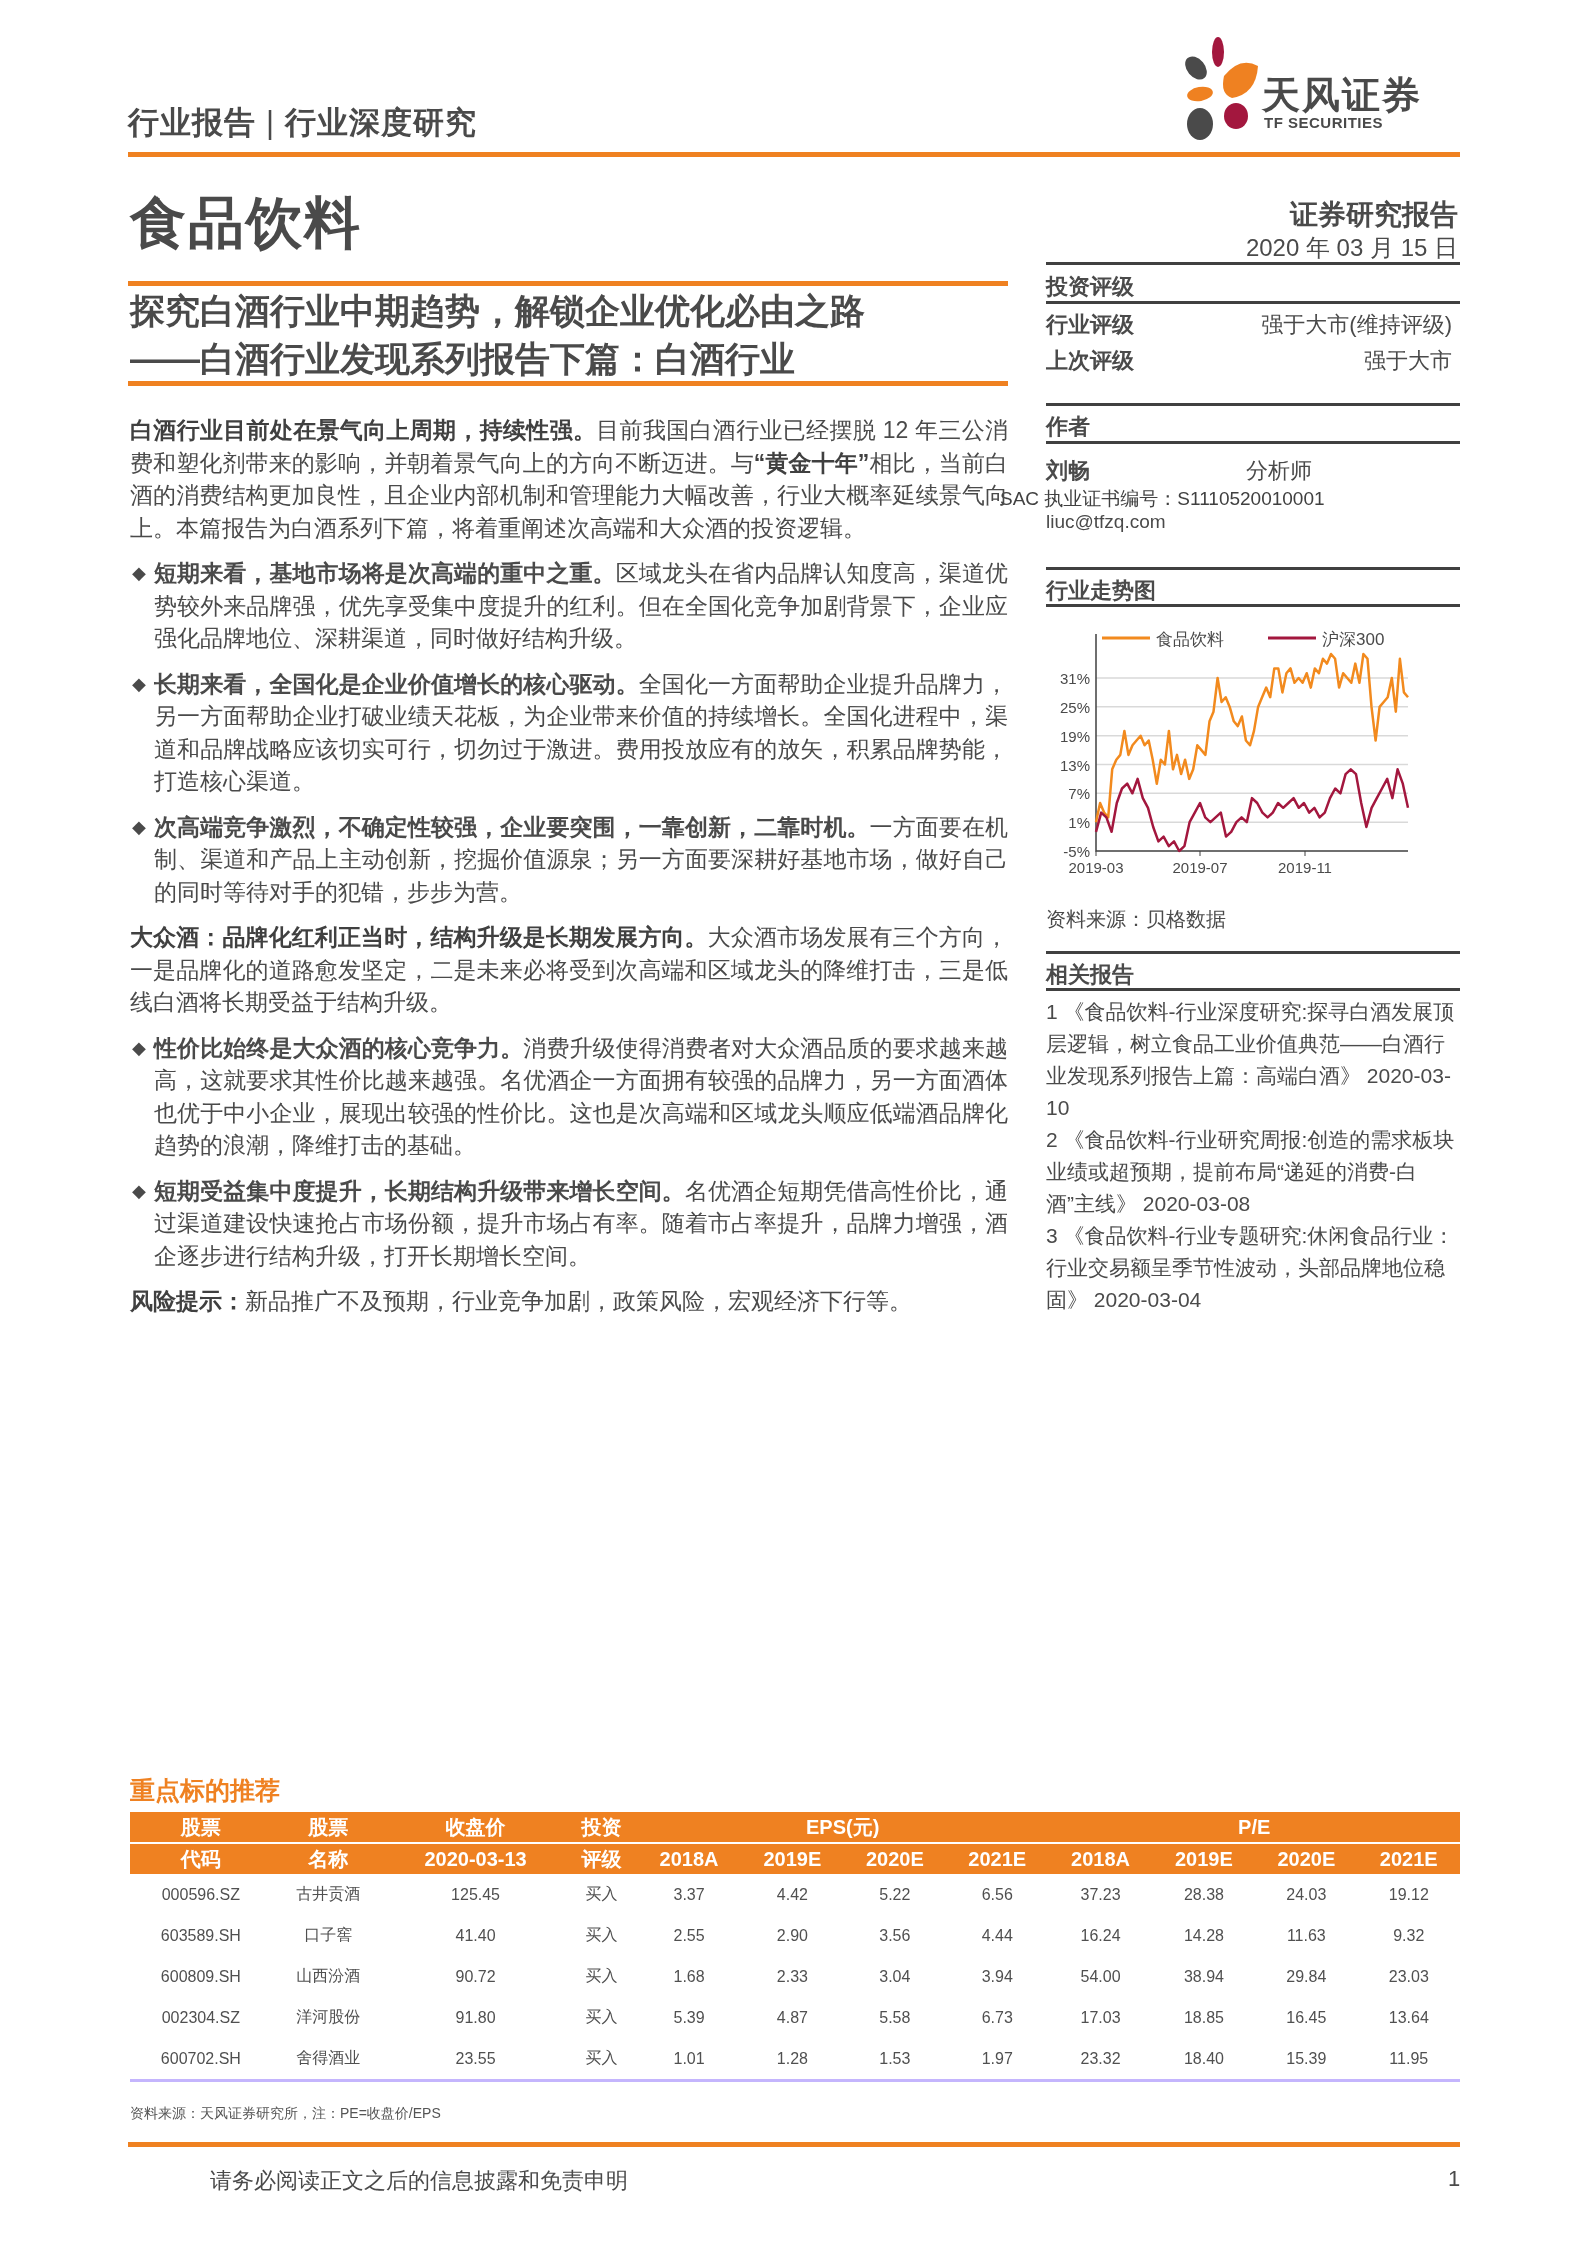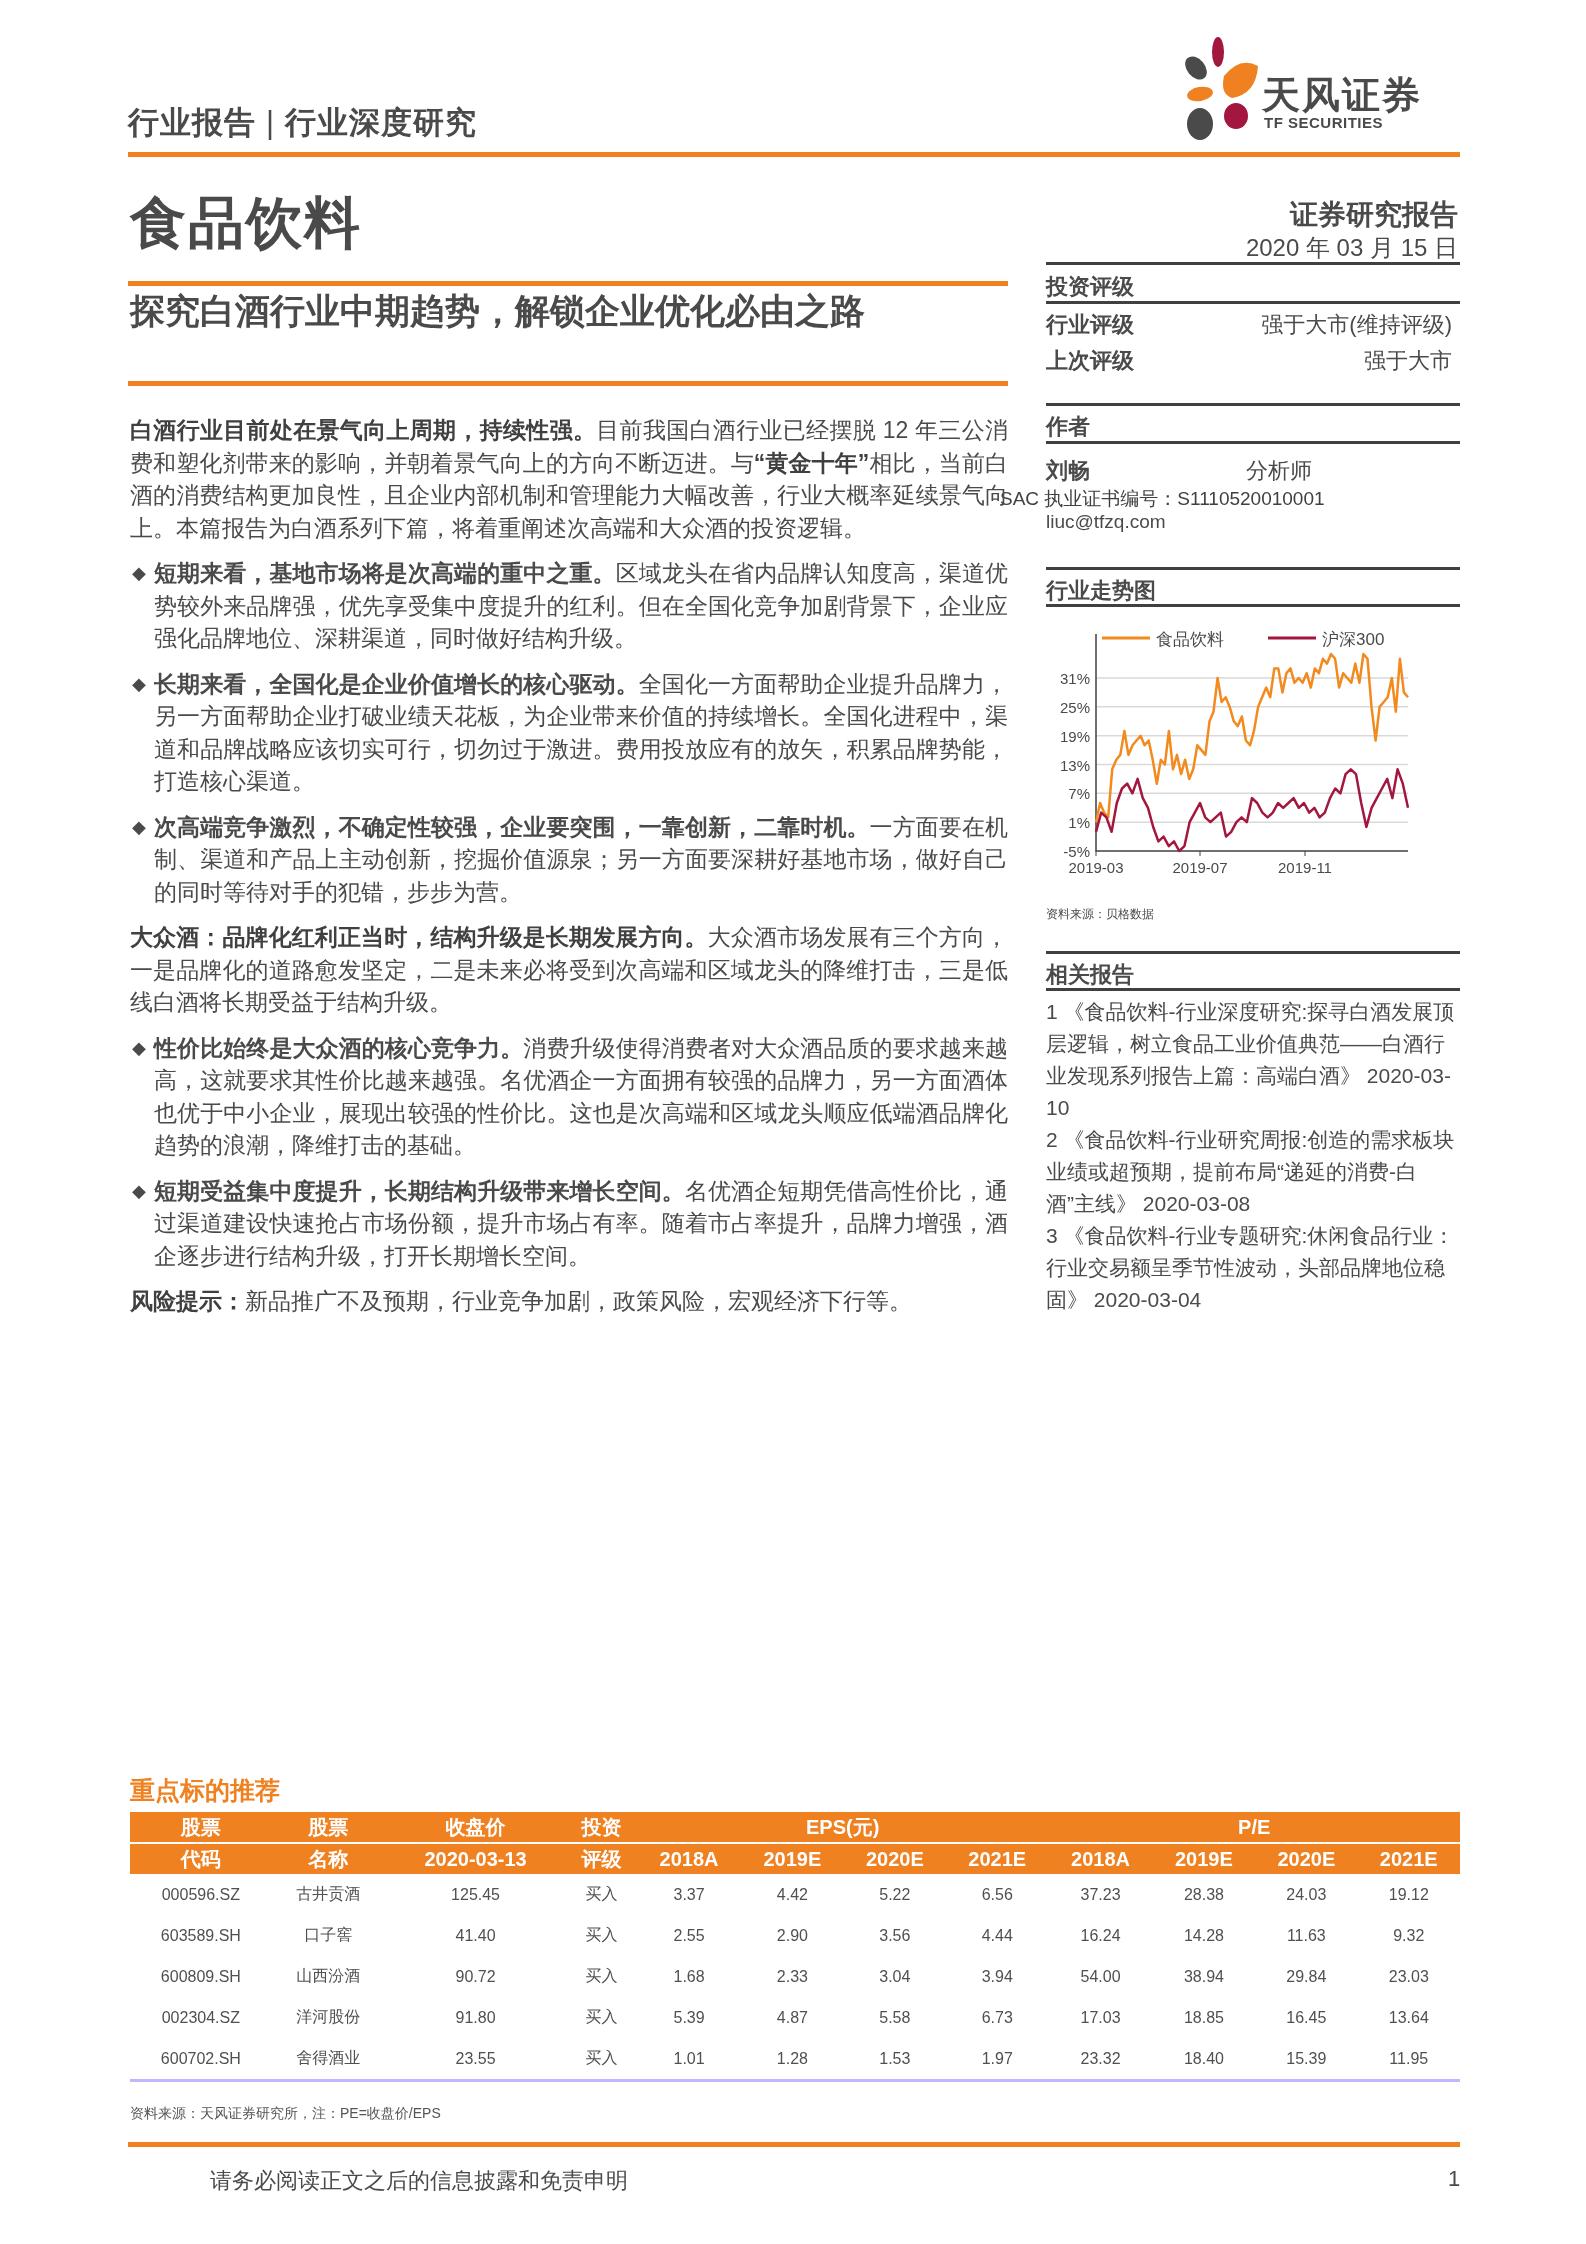--- a/index.html
+++ b/index.html
@@ -52,20 +52,21 @@
   <div class="logo-en">TF SECURITIES</div>
 </div>
 
 <div class="orange-rule" style="left:128px; top:152px; width:1332px;"></div>
 
 <div class="abs sector">食品饮料</div>
 
 <div class="orange-rule" style="left:128px; top:281px; width:880px;"></div>
 <div class="abs title">
   <div>探究白酒行业中期趋势，解锁企业优化必由之路</div>
+  <div>——白酒行业发现系列报告下篇：白酒行业</div>
 </div>
 <div class="orange-rule" style="left:128px; top:381px; width:880px;"></div>
 
 <div class="abs" style="left:1200px; top:196px; width:258px; text-align:right; font-size:28px; font-weight:bold; color:#4a4a4a;">证券研究报告</div>
 <div class="abs" style="left:1150px; top:232px; width:308px; text-align:right; font-size:24px; color:#4a4a4a;">2020 年 03 月 15 日</div>
 <div class="dark-rule" style="left:1046px; top:262px; width:414px;"></div>
 
 <div class="rc-label" style="left:1046px; top:272px;">投资评级</div>
 <div class="dark-rule" style="left:1046px; top:301px; width:414px;"></div>
 <div class="rc-label" style="left:1046px; top:310px;">行业评级</div>
@@ -117,21 +118,21 @@
       <text x="154" y="263" text-anchor="middle" font-size="15" fill="#4a4a4a" font-family="Liberation Sans, sans-serif">2019-07</text>
       <line x1="259" x2="259" y1="241" y2="246" stroke="#404040"></line>
       <text x="259" y="263" text-anchor="middle" font-size="15" fill="#4a4a4a" font-family="Liberation Sans, sans-serif">2019-11</text>
     </g>
   <g id="series">
       <polyline points="50.0,212.2 54.1,193.0 58.1,202.6 62.2,207.4 66.2,159.3 70.3,149.7 74.3,144.9 78.4,120.9 82.4,144.9 86.5,135.3 90.5,130.5 94.6,125.7 98.6,135.3 102.7,130.5 106.7,149.7 110.8,173.7 114.8,149.7 118.9,154.5 122.9,120.9 127.0,159.3 131.0,144.9 135.1,164.1 139.1,149.7 143.2,168.9 147.2,159.3 151.3,135.3 155.4,140.1 159.4,144.9 163.5,111.3 167.5,101.7 171.6,68.0 175.6,92.0 179.7,87.2 183.7,96.9 187.8,111.3 191.8,116.1 195.9,106.5 199.9,130.5 204.0,135.3 208.0,120.9 212.1,96.9 216.1,87.2 220.2,77.6 224.2,87.2 228.3,58.4 232.3,58.4 236.4,82.4 240.4,63.2 244.5,58.4 248.5,72.8 252.6,68.0 256.6,72.8 260.7,63.2 264.8,77.6 268.8,58.4 272.9,63.2 276.9,48.8 281.0,53.6 285.0,44.0 289.1,48.8 293.1,77.6 297.2,63.2 301.2,68.0 305.3,72.8 309.3,53.6 313.4,72.8 317.4,44.0 321.5,48.8 325.5,96.9 329.6,130.5 333.6,96.9 337.7,92.0 341.7,87.2 345.8,68.0 349.8,101.7 353.9,48.8 357.9,82.4 362.0,87.2" fill="none" stroke="#f28a1e" stroke-width="2.5" stroke-linejoin="round"></polyline>
       <polyline points="50.0,221.8 55.2,202.6 60.4,207.4 65.6,221.8 70.8,193.0 76.0,178.5 81.2,173.7 86.4,183.3 91.6,168.9 96.8,188.1 102.0,197.8 107.2,217.0 112.4,231.4 117.6,226.6 122.8,236.2 128.0,231.4 133.2,241.0 138.4,236.2 143.6,212.2 148.8,202.6 154.0,193.0 159.2,207.4 164.4,212.2 169.6,207.4 174.8,202.6 180.0,226.6 185.2,221.8 190.4,212.2 195.6,207.4 200.8,212.2 206.0,188.1 211.2,193.0 216.4,202.6 221.6,207.4 226.8,202.6 232.0,193.0 237.2,197.8 242.4,193.0 247.6,188.1 252.8,197.8 258.0,193.0 263.2,202.6 268.4,197.8 273.6,207.4 278.8,202.6 284.0,188.1 289.2,178.5 294.4,183.3 299.6,164.1 304.8,159.3 310.0,164.1 315.2,193.0 320.4,217.0 325.6,197.8 330.8,188.1 336.0,178.5 341.2,168.9 346.4,188.1 351.6,159.3 356.8,173.7 362.0,197.8" fill="none" stroke="#a3173e" stroke-width="2.5" stroke-linejoin="round"></polyline>
     </g>
 </svg>
 
-<div class="abs" style="left:1046px; top:906px; font-size:12px; color:#4a4a4a;">资料来源：贝格数据</div>
+<div class="abs" style="left:1046px; top:906px; font-size:20px; color:#4a4a4a;">资料来源：贝格数据</div>
 
 <div class="dark-rule" style="left:1046px; top:951px; width:414px;"></div>
 <div class="rc-label" style="left:1046px; top:960px;">相关报告</div>
 <div class="dark-rule" style="left:1046px; top:988px; width:414px;"></div>
 <div class="abs related">
   <div>1 《食品饮料-行业深度研究:探寻白酒发展顶层逻辑，树立食品工业价值典范——白酒行业发现系列报告上篇：高端白酒》 2020-03-10</div>
   <div>2 《食品饮料-行业研究周报:创造的需求板块业绩或超预期，提前布局“递延的消费-白酒”主线》 2020-03-08</div>
   <div>3 《食品饮料-行业专题研究:休闲食品行业：行业交易额呈季节性波动，头部品牌地位稳固》 2020-03-04</div>
 </div>
 

